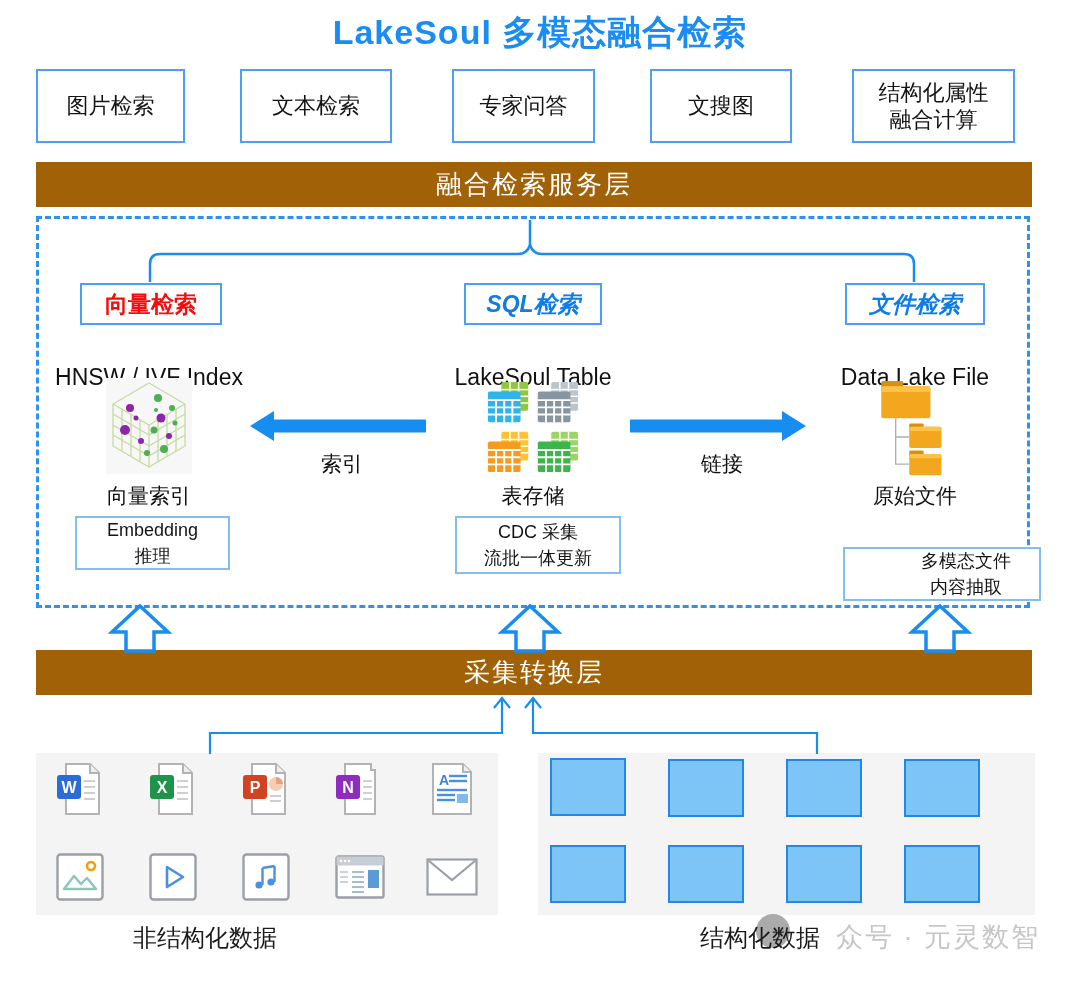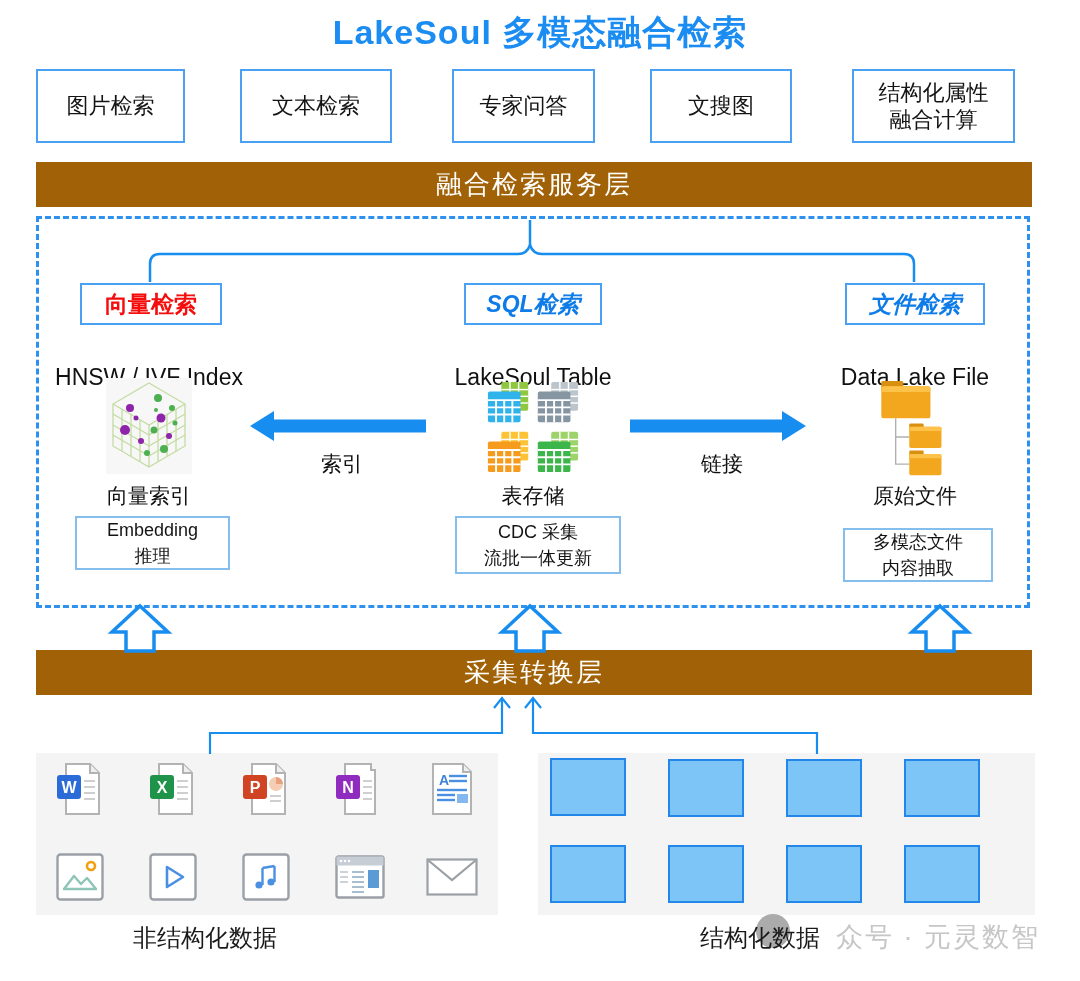--- a/index.html
+++ b/index.html
@@ -242,21 +242,21 @@
   <div class="abs arrowlabel" style="left:672px;">链接</div>
 
   <div class="abs smallbox" style="left:75px;top:516px;width:151px;height:50px;">
     <span>Embedding</span>
     <span>推理</span>
   </div>
   <div class="abs smallbox" style="left:455px;top:516px;width:162px;height:54px;">
     <span>CDC 采集</span>
     <span>流批一体更新</span>
   </div>
-  <div class="abs smallbox" style="left:843px;top:528px;width:146px;height:50px;">
+  <div class="abs smallbox" style="left:843px;top:547px;width:146px;height:50px;padding-left:48px;">
     <span>多模态文件</span>
     <span>内容抽取</span>
   </div>
 
 
   <div class="abs bar" style="left:36px;top:650px;width:996px;height:45px;">采集转换层</div>
 
   <div class="abs panel" style="left:36px;width:462px;"></div>
 
   <svg class="abs" style="left:57px;top:762px;" width="46" height="54" viewBox="0 0 46 54">

